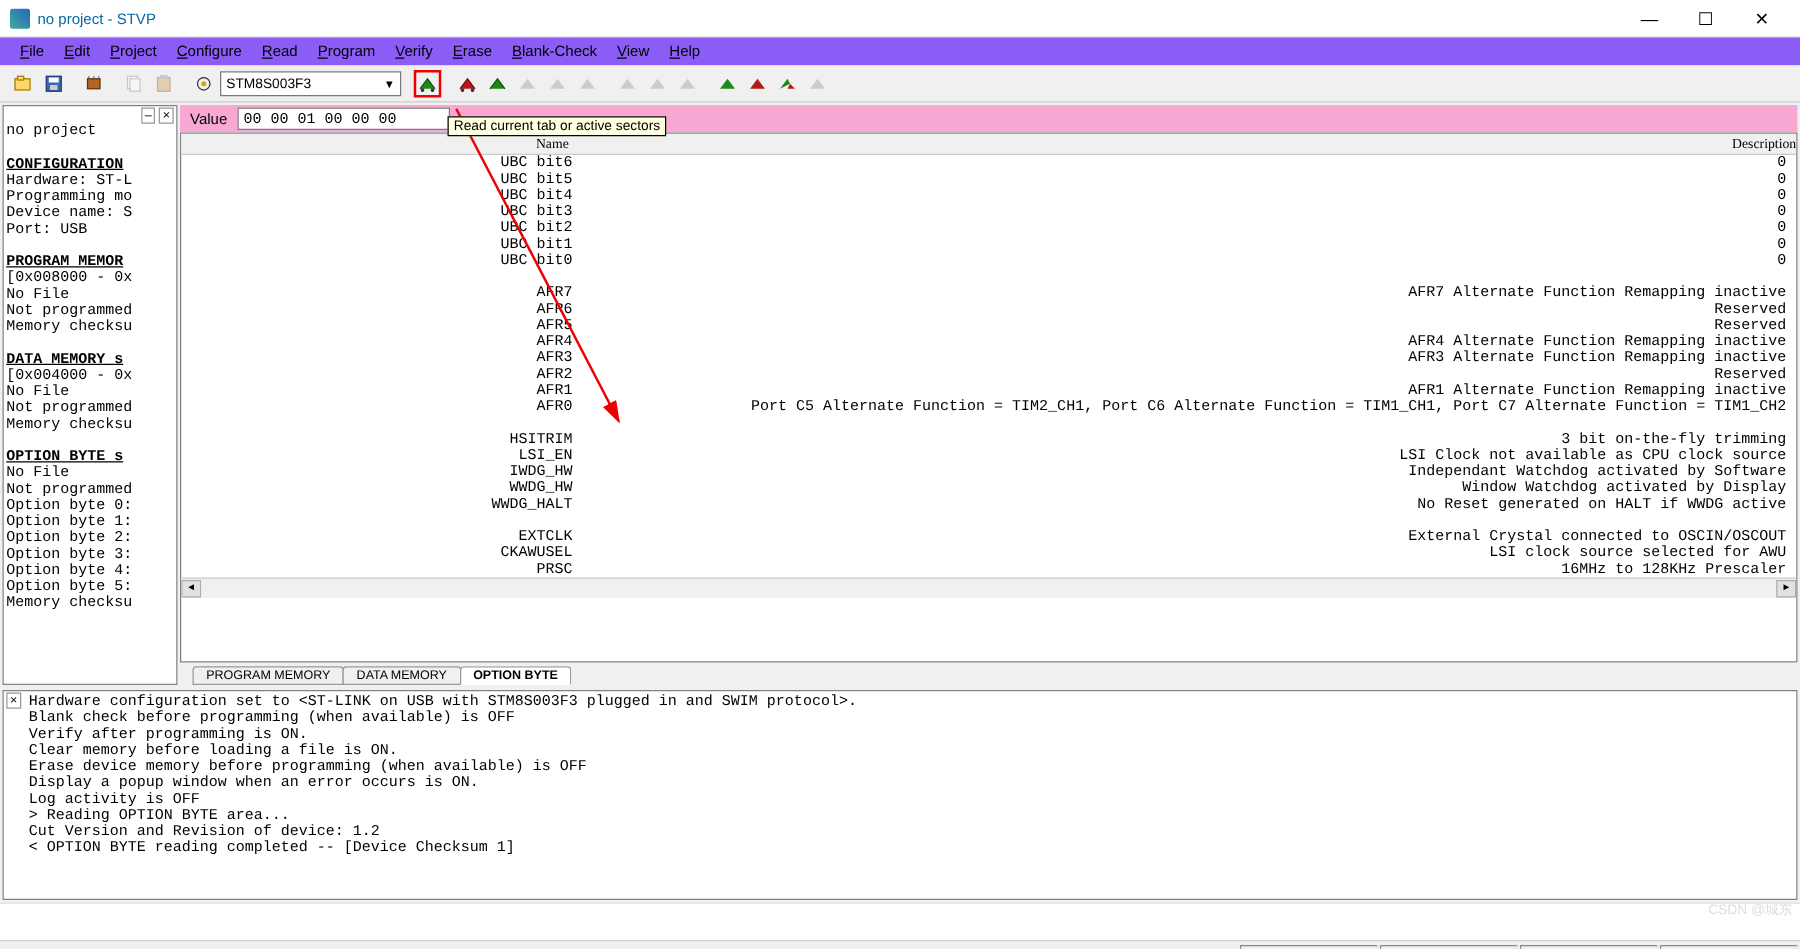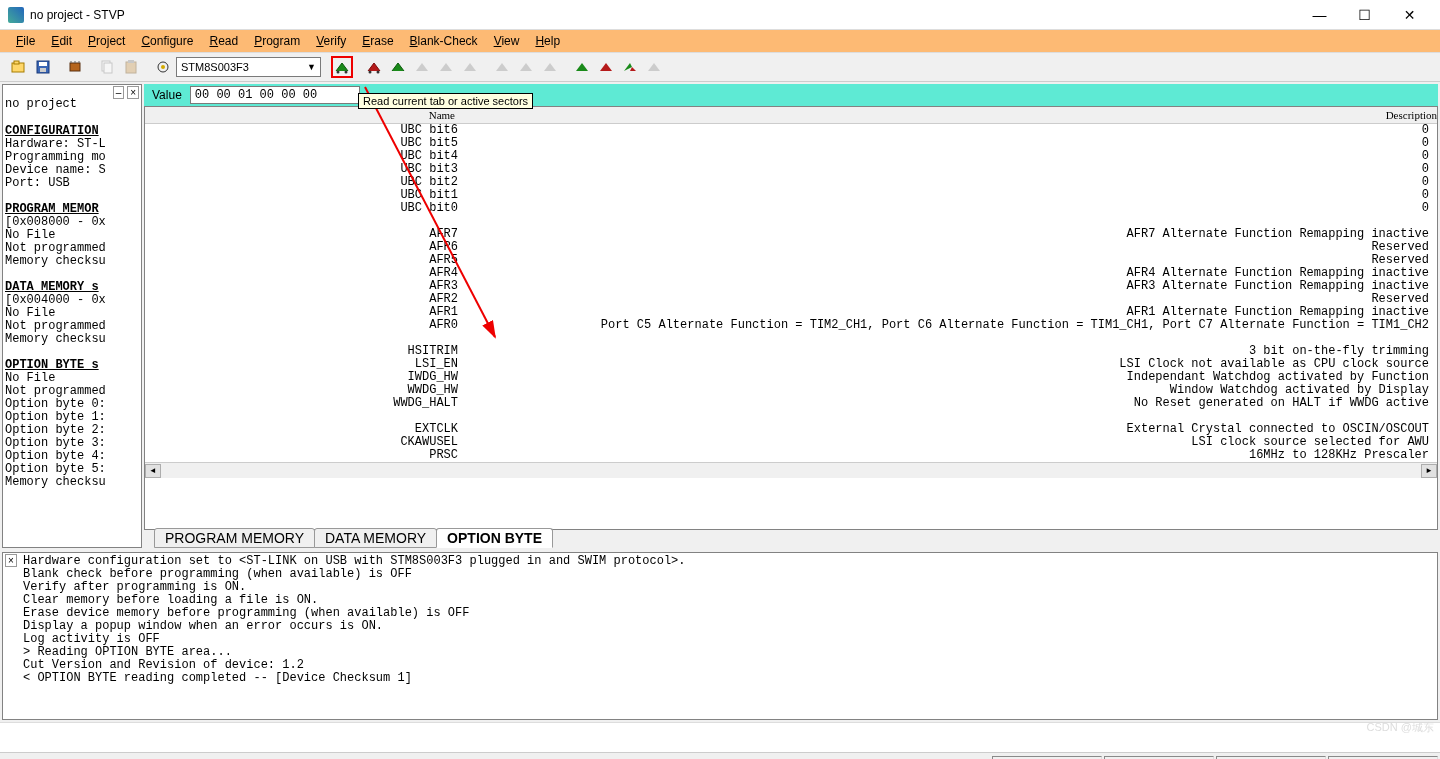--- a/index.html
+++ b/index.html
@@ -1,49 +1,49 @@
 <!DOCTYPE html>
 <html><head>
 <meta charset="utf-8">
 <style>
 * { box-sizing: border-box; margin: 0; padding: 0; }
 body { font-family: Tahoma, Arial, sans-serif; font-size: 11px; background: #f0f0f0; overflow: hidden; width: 1440px; height: 759px; position: relative; }
 .titlebar { height: 30px; background: #fff; display: flex; align-items: center; padding: 0 8px; border-bottom: 1px solid #ddd; }
 .titlebar .icon { width: 16px; height: 16px; margin-right: 6px; background: linear-gradient(45deg,#4a9,#26b); border-radius: 2px; }
-.titlebar .title { flex: 1; font-size: 12px; color: #000000; }
+.titlebar .title { flex: 1; font-size: 12px; color: #0369a1; }
 .winbtns { display: flex; gap: 0; }
 .winbtn { width: 45px; height: 28px; display: flex; align-items: center; justify-content: center; font-size: 14px; cursor: pointer; }
-.menubar { height: 22px; background: #fdba74; display: flex; align-items: center; padding: 0 8px; font-size: 12px; }
+.menubar { height: 22px; background: #8b5cf6; display: flex; align-items: center; padding: 0 8px; font-size: 12px; }
 .menuitem { padding: 2px 8px; cursor: pointer; }
 .menuitem u { text-decoration: underline; }
 .toolbar { height: 30px; background: #f0f0f0; display: flex; align-items: center; padding: 2px 8px; gap: 2px; border-top: 1px solid #ddd; border-bottom: 1px solid #ccc; }
 .tbtn { width: 22px; height: 22px; display: flex; align-items: center; justify-content: center; cursor: pointer; border: 1px solid transparent; position: relative; }
 .tbtn.highlighted { border: 2px solid #e00; }
 .tbtn svg { width: 16px; height: 16px; }
 .tsep { width: 6px; }
 .deviceselect { width: 145px; height: 20px; font-size: 11px; border: 1px solid #7a7a7a; background: #fff; display: flex; align-items: center; padding: 0 4px; justify-content: space-between; }
 .deviceselect .arrow { font-size: 9px; }
 .content { display: flex; height: 468px; }
 .leftpane { width: 140px; background: #fff; border: 1px solid #828282; margin: 2px; overflow: hidden; font-family: 'Courier New', monospace; font-size: 12px; padding: 2px; position: relative; }
 .leftpane .closerow { text-align: right; font-family: Arial; font-size: 10px; }
 .leftpane .ln { white-space: nowrap; line-height: 13px; }
 .leftpane .hdr { font-weight: bold; text-decoration: underline; }
 .rightpane { flex: 1; display: flex; flex-direction: column; margin: 2px 2px 2px 0; }
-.valuerow { height: 22px; display: flex; align-items: center; padding: 0 8px; background: #5eead4; font-size: 12px; gap: 8px; }
+.valuerow { height: 22px; display: flex; align-items: center; padding: 0 8px; background: #f9a8d4; font-size: 12px; gap: 8px; }
 .valuerow input { width: 170px; height: 18px; font-family: 'Courier New', monospace; font-size: 12px; border: 1px solid #7a7a7a; background: #fff; padding: 0 4px; }
 .tablearea { flex: 1; background: #fff; border: 1px solid #828282; overflow: auto; font-family: 'Courier New', monospace; font-size: 12px; position: relative; text-align: right; }
 .tablehdr { background: #f0f0f0; border-bottom: 1px solid #ccc; display: flex; font-family: Tahoma; font-size: 11px; font-weight: normal; padding: 2px 0; position: sticky; top: 0; }
 .tablehdr .col1 { width: 310px; padding-left: 8px; }
 .tablehdr .col2 { flex: 1; }
 .tablebody { padding: 0 8px; }
 .trow { display: flex; line-height: 13px; white-space: nowrap; }
 .trow .c1 { width: 305px; }
 .trow .c2 { flex: 1; }
 .trow.blank { height: 13px; }
-.tabbar { height: 18px; display: flex; align-items: flex-end; padding-left: 10px; font-size: 14px; }
+.tabbar { height: 18px; display: flex; align-items: flex-end; padding-left: 10px; font-size: 10px; }
 .tab { padding: 1px 10px; background: #f0f0f0; border: 1px solid #999; border-top-left-radius: 3px; border-top-right-radius: 3px; margin-right: -1px; cursor: pointer; position: relative; }
 .tab::before, .tab::after { content: ''; position: absolute; bottom: 0; width: 8px; height: 100%; }
 .tab.active { background: #fff; font-weight: bold; border-bottom-color: #fff; }
 .logpane { height: 168px; background: #fff; border: 1px solid #828282; margin: 2px; font-family: 'Courier New', monospace; font-size: 12px; padding: 2px 6px; overflow: auto; position: relative; }
 .logpane .closerow { text-align: left; font-family: Arial; font-size: 10px; position: absolute; left: 2px; top: 2px; }
 .logpane .ln { white-space: nowrap; line-height: 13px; margin-left: 14px; }
 .statusbar { height: 22px; background: #f0f0f0; border-top: 1px solid #ccc; display: flex; align-items: center; font-size: 11px; }
 .statusbar .spacer { flex: 1; }
 .statusbar .cell { border: 1px inset #ddd; padding: 1px 6px; min-width: 110px; margin-right: 2px; }
 .tooltip { position: absolute; background: #ffffe1; border: 1px solid #000; padding: 1px 4px; font-size: 11px; left: 358px; top: 93px; z-index: 100; }
@@ -295,21 +295,21 @@
           <div class="trow">
             <div class="c1">HSITRIM</div>
             <div class="c2">3 bit on-the-fly trimming</div>
           </div>
           <div class="trow">
             <div class="c1">LSI_EN</div>
             <div class="c2">LSI Clock not available as CPU clock source</div>
           </div>
           <div class="trow">
             <div class="c1">IWDG_HW</div>
-            <div class="c2">Independant Watchdog activated by Function</div>
+            <div class="c2">Independant Watchdog activated by Software</div>
           </div>
           <div class="trow">
             <div class="c1">WWDG_HW</div>
             <div class="c2">Window Watchdog activated by Display</div>
           </div>
           <div class="trow">
             <div class="c1">WWDG_HALT</div>
             <div class="c2">No Reset generated on HALT if WWDG active</div>
           </div>
           <div class="trow blank"></div>

